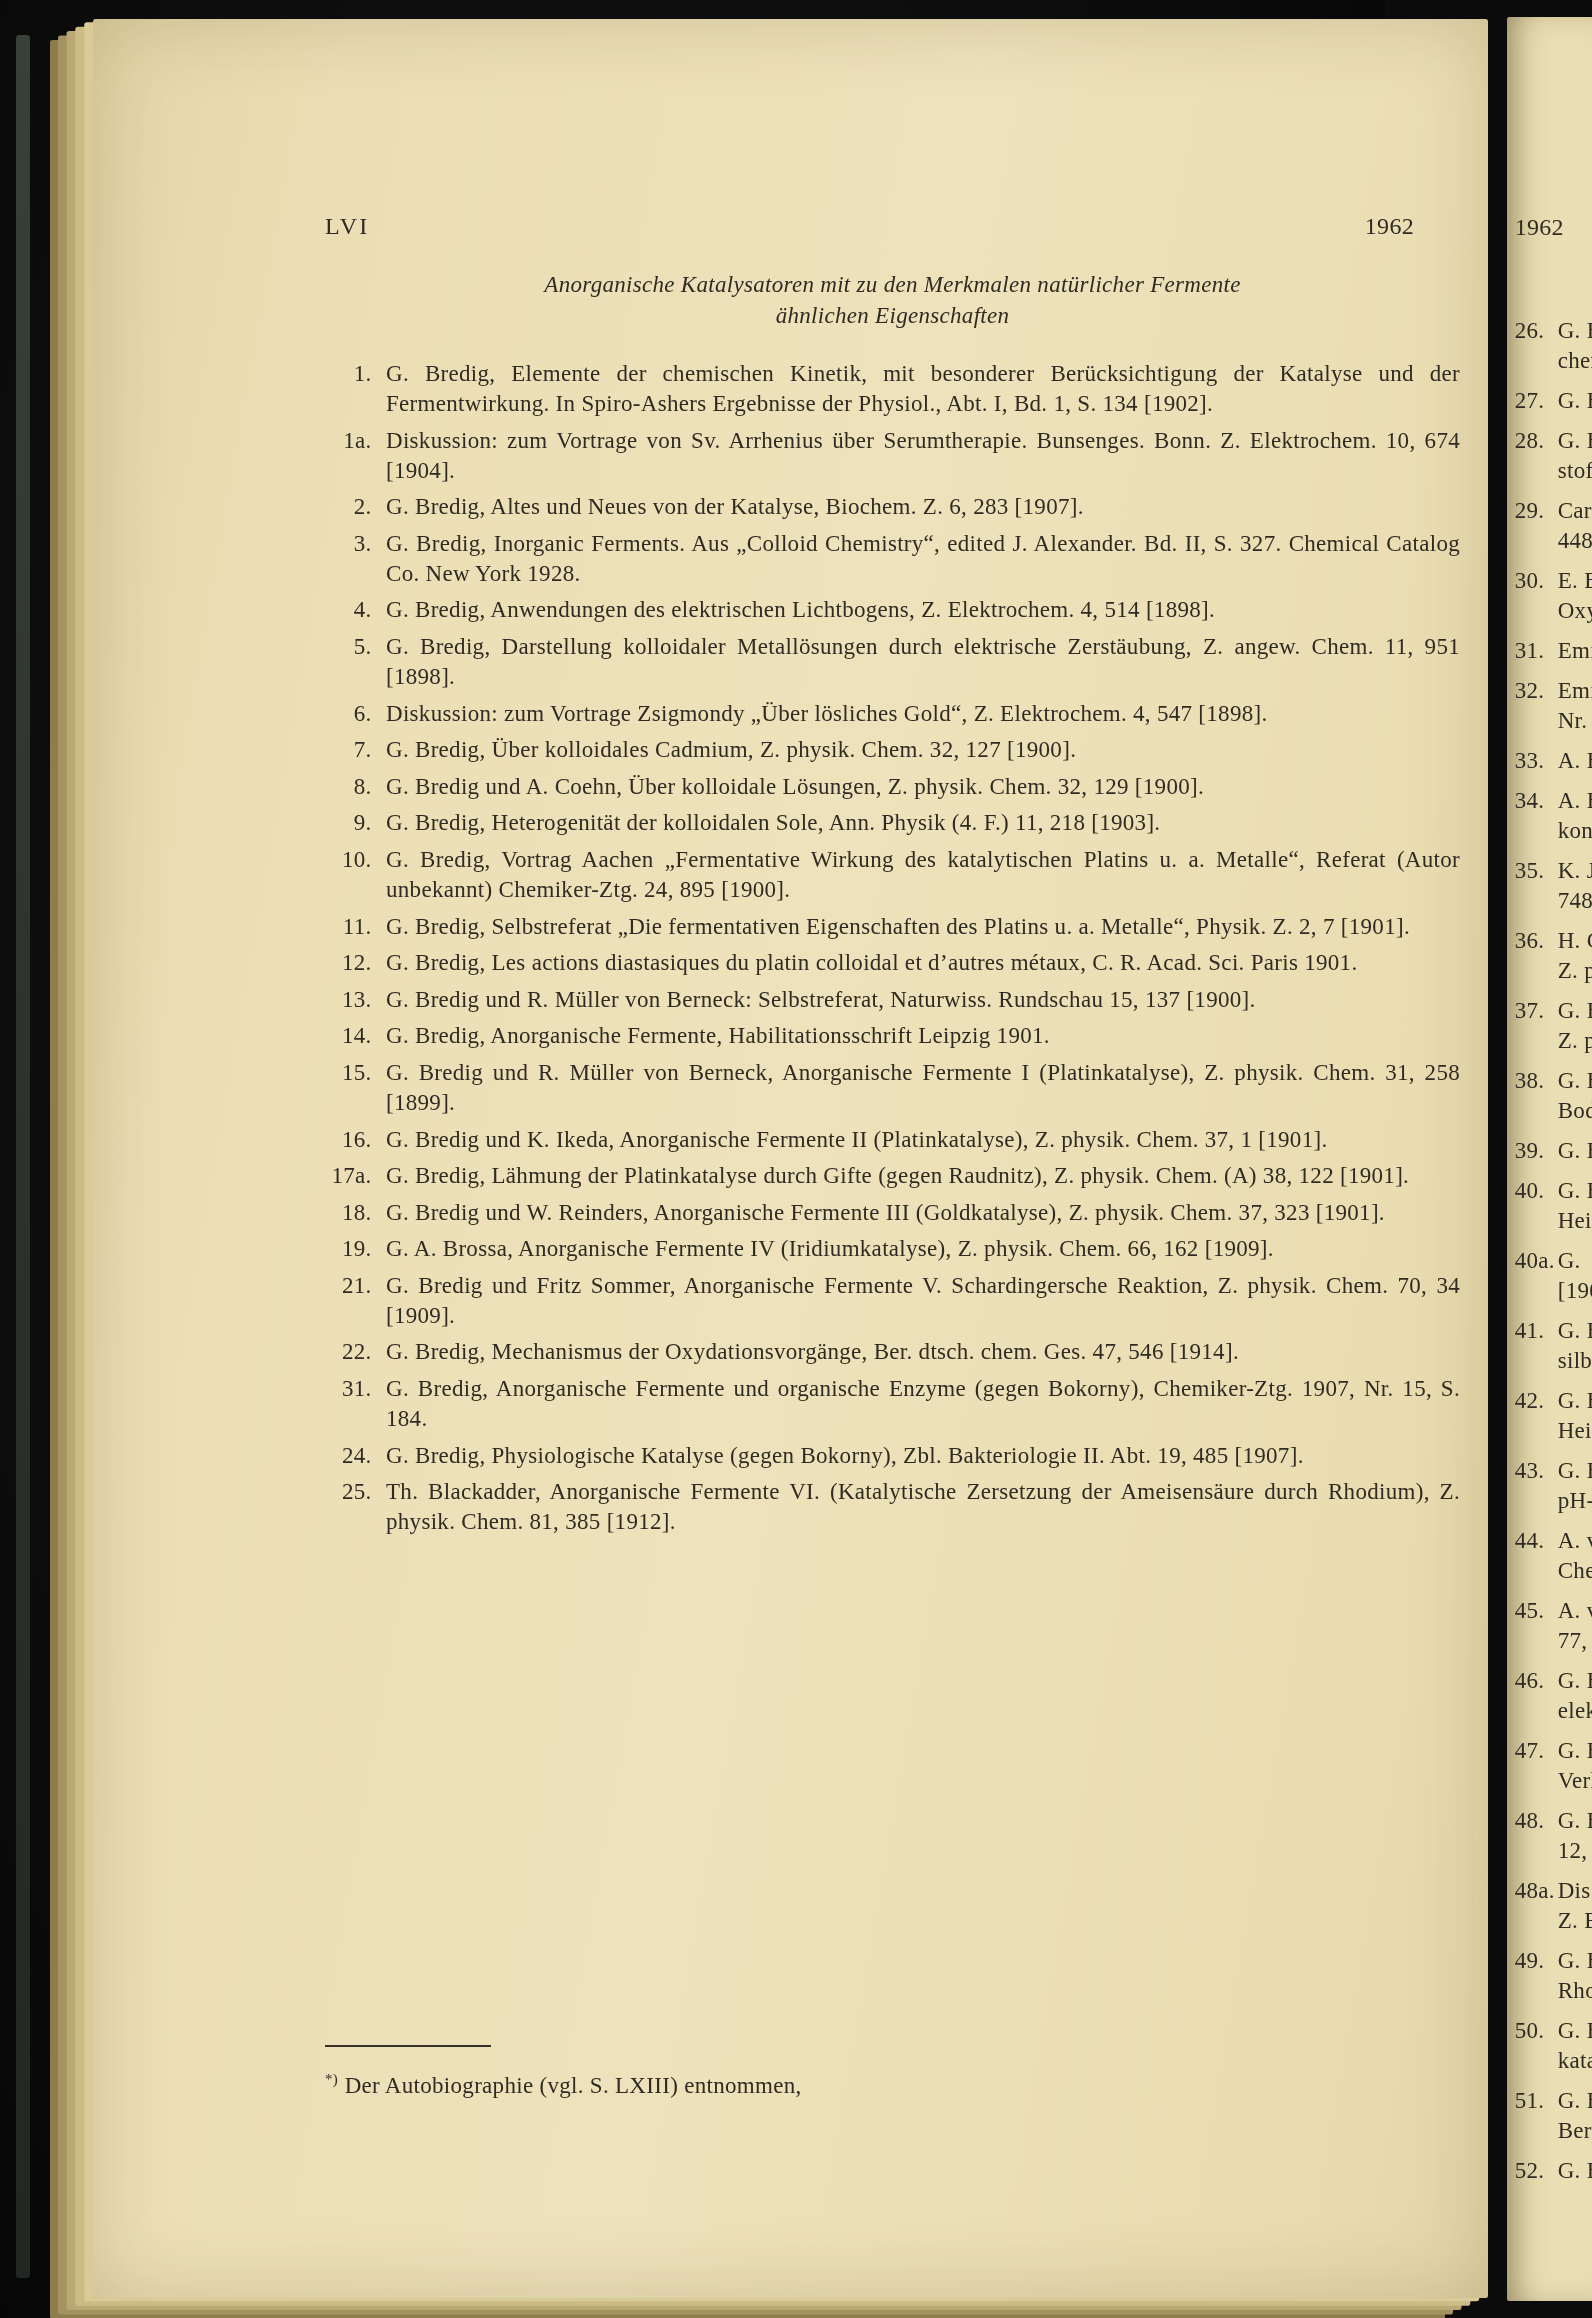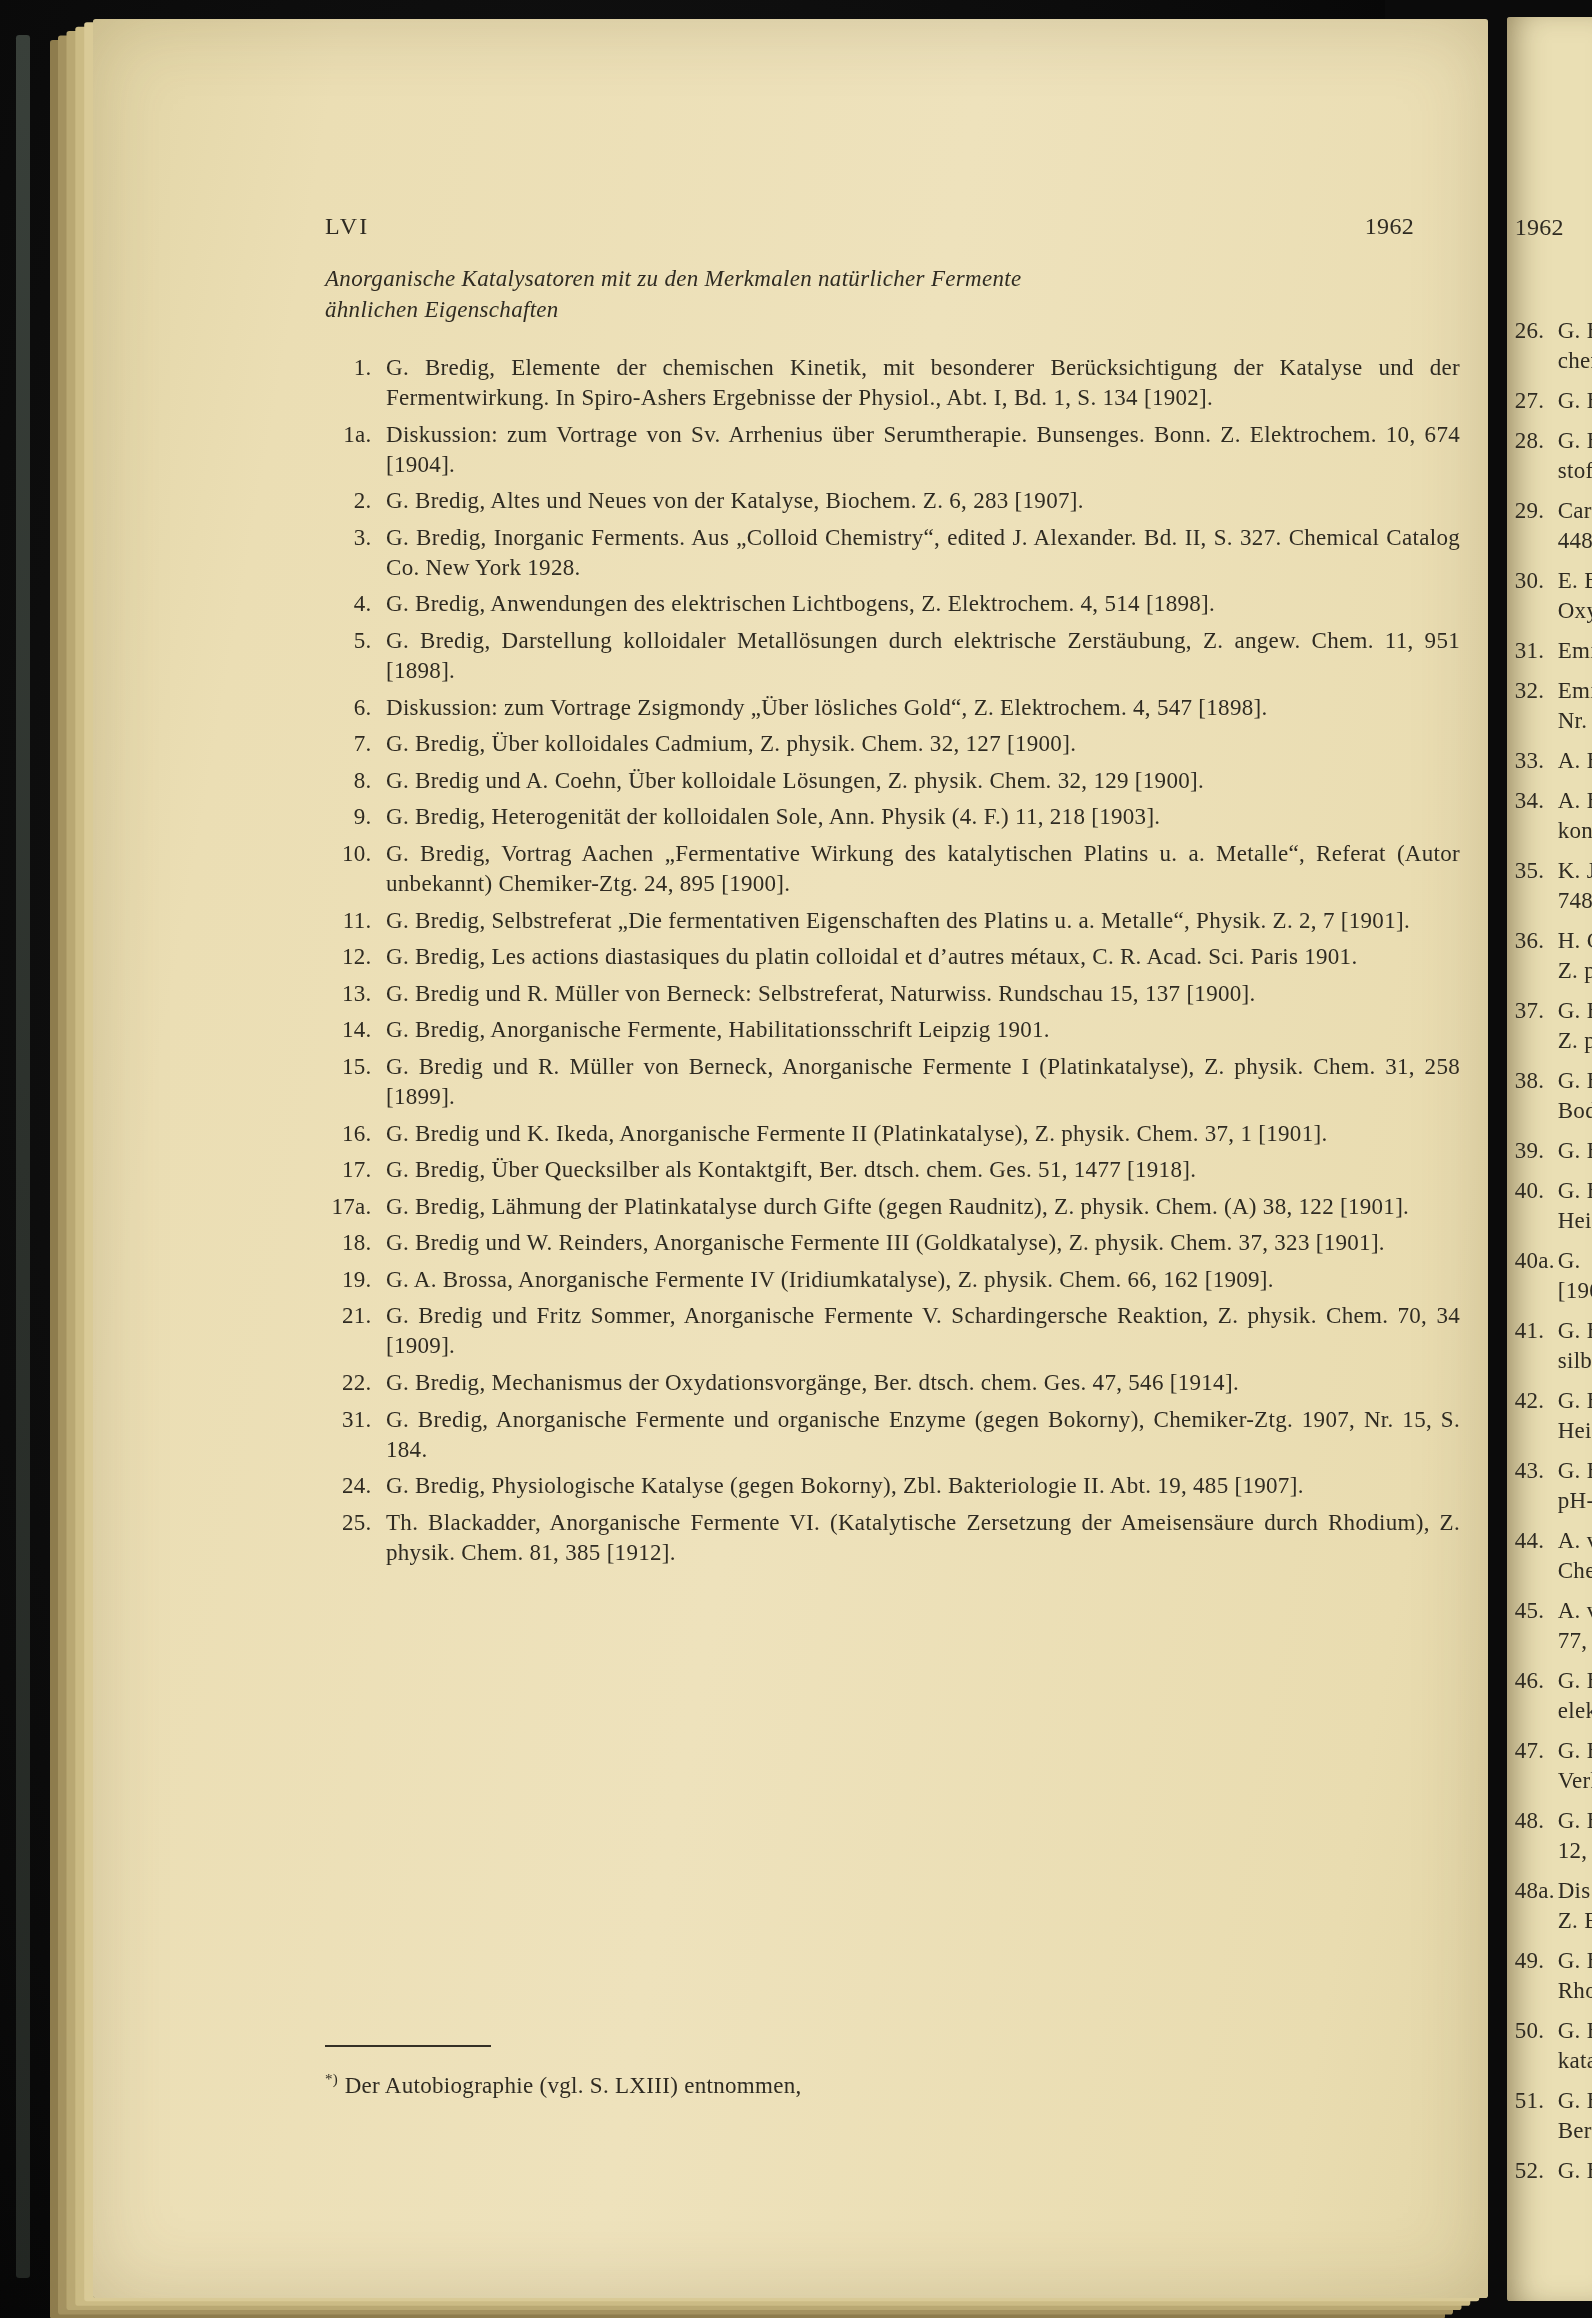--- a/index.html
+++ b/index.html
@@ -47,21 +47,21 @@
     display:flex; justify-content:space-between; align-items:baseline;
     font-size:24px; padding-right:46px;
   }
   .folio { letter-spacing:2.2px; }
   .title {
     margin-top:59px; text-align:center;
     font-size:24px; font-weight:normal; letter-spacing:2.2px; white-space:nowrap;
   }
   .title sup { font-size:15px; vertical-align:super; letter-spacing:0.6px; }
   .subtitle {
-    margin-top:22px; text-align:left; font-style:italic;
+    margin-top:28px; text-align:center; font-style:italic;
     font-size:23px; line-height:31px; letter-spacing:0.3px;
   }
   .ref-list { margin-top:28px; list-style:none; }
   .ref-item { display:flex; margin-bottom:6.6px; }
   .ref-num { flex:0 0 61px; padding-right:14.4px; text-align:right; }
   .ref-text { flex:1; text-align:justify; }
   .footnote { position:absolute; left:0; top:1834px; width:1135px; }
   .footnote-rule { width:166px; border-top:2.2px solid #34302б; border-top:2.2px solid #343026; margin-bottom:16.6px; }
   .fn-marker { vertical-align:super; font-size:15px; margin-right:6.6px; }
   .rp-content {
@@ -176,24 +176,20 @@
           <li class="ref-item">
             <span class="ref-num">15.</span>
             <span class="ref-text">G. Bredig und R. Müller von Berneck, Anorganische Fermente I (Platinkatalyse), Z. physik. Chem. 31, 258 [1899].</span>
           </li>
 
           <li class="ref-item">
             <span class="ref-num">16.</span>
             <span class="ref-text">G. Bredig und K. Ikeda, Anorganische Fermente II (Platinkatalyse), Z. physik. Chem. 37, 1 [1901].</span>
           </li>
 
-          <li class="ref-item">
-            <span class="ref-num">17.</span>
-            <span class="ref-text">G. Bredig, Über Quecksilber als Kontaktgift, Ber. dtsch. chem. Ges. 51, 1477 [1918].</span>
-          </li>
 
           <li class="ref-item">
             <span class="ref-num">17a.</span>
             <span class="ref-text">G. Bredig, Lähmung der Platinkatalyse durch Gifte (gegen Raudnitz), Z. physik. Chem. (A) 38, 122 [1901].</span>
           </li>
 
           <li class="ref-item">
             <span class="ref-num">18.</span>
             <span class="ref-text">G. Bredig und W. Reinders, Anorganische Fermente III (Goldkatalyse), Z. physik. Chem. 37, 323 [1901].</span>
           </li>

